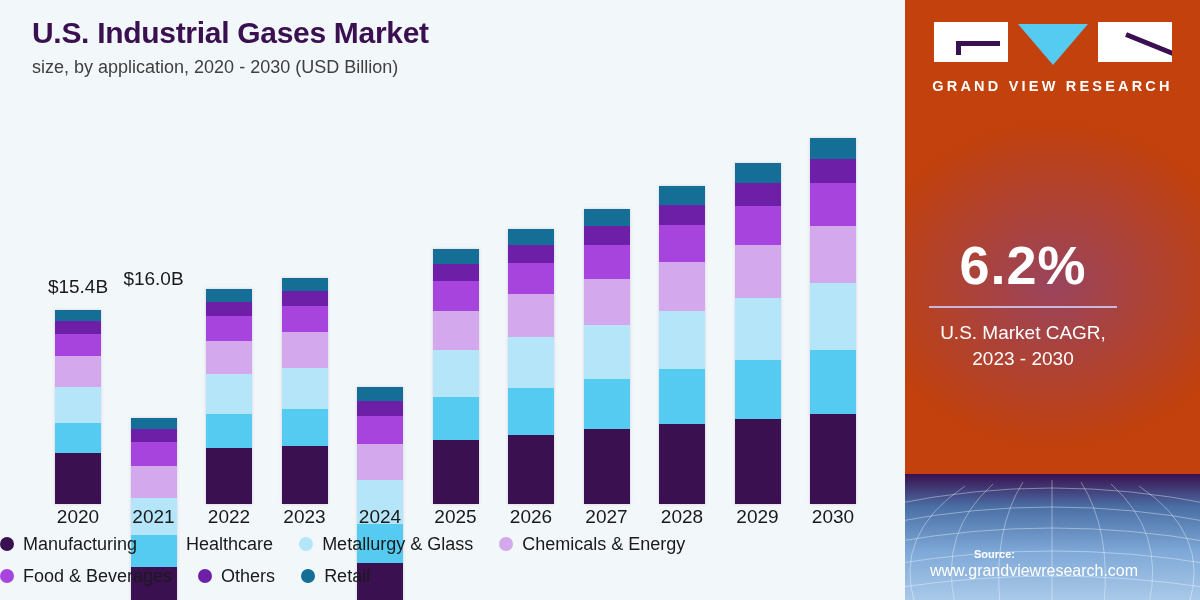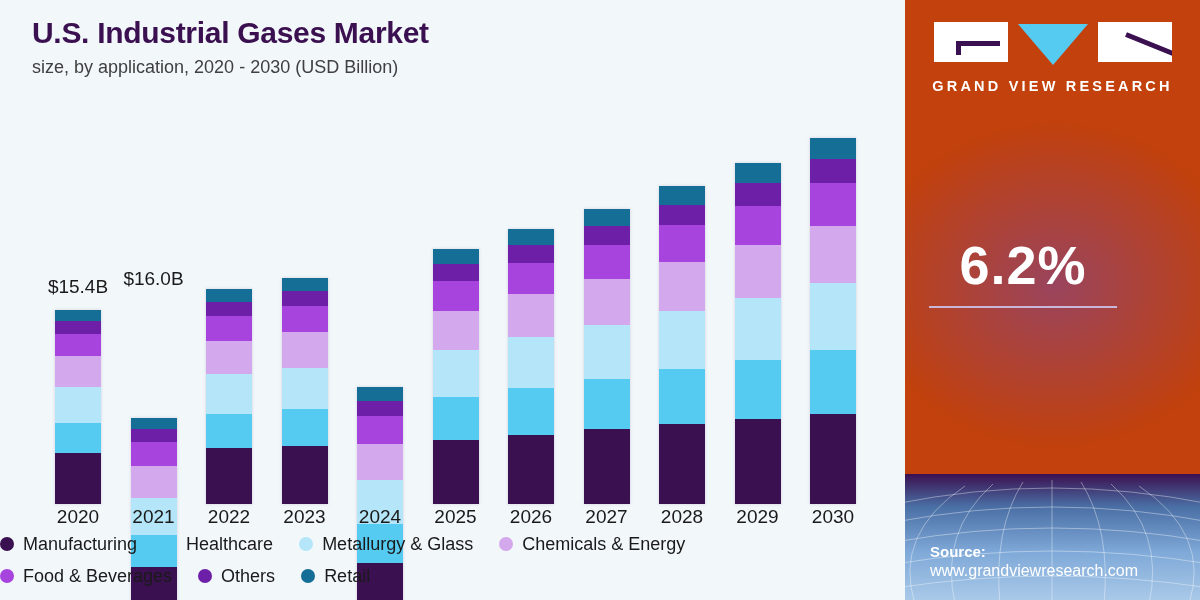--- a/index.html
+++ b/index.html
@@ -68,21 +68,21 @@
 
   #cagr-block{position:absolute;left:0;top:238px;width:236px;text-align:center;}
   #cagr-value{font-size:54px;font-weight:bold;color:#ffffff;line-height:1;letter-spacing:1px;}
   #cagr-rule{width:188px;height:2px;background:#c9b6d8;margin:14px auto 12px auto;}
   #cagr-caption{font-size:19px;color:#ffffff;line-height:1.35;}
 
   #globe{position:absolute;left:0;bottom:0;width:295px;height:126px;overflow:hidden;
          background:linear-gradient(180deg,#3b1050 0%,#4a6fa5 26%,#7fa9d8 62%,#a9c9e8 100%);}
   #globe svg{position:absolute;left:0;bottom:0;}
   #source-block{position:absolute;left:25px;bottom:18px;z-index:3;}
-  #source-label{font-size:15px;font-weight:bold;color:#ffffff;line-height:1.3;}
+  #source-label{font-size:11px;font-weight:bold;color:#ffffff;line-height:1.3;margin-left:44px;}
   #source-url{font-size:16px;color:#ffffff;line-height:1.3;}
 </style>
 </head>
 <body>
 
 <div id="root">
 
   <div id="chart-panel">
 
     <div id="title-block">
@@ -280,20 +280,24 @@
         <div class="logo-box" id="logo-r">
           <span class="r-slash"></span>
         </div>
       </div>
       <div id="logo-wordmark">GRAND VIEW RESEARCH</div>
     </div>
 
     <div id="cagr-block">
       <div id="cagr-value">6.2%</div>
       <div id="cagr-rule"></div>
+      <div id="cagr-caption">
+        <div>U.S. Market CAGR,</div>
+        <div>2023 - 2030</div>
+      </div>
     </div>
 
     <div id="globe">
       <svg width="295" height="126" viewBox="0 0 295 126" aria-hidden="true">
         <g stroke="#ffffff" stroke-opacity="0.38" fill="none" stroke-width="1">
           <path d="M-10,30 Q147,-2 305,30"></path>
           <path d="M-10,48 Q147,18 305,48"></path>
           <path d="M-10,68 Q147,40 305,68"></path>
           <path d="M-10,90 Q147,64 305,90"></path>
           <path d="M-10,114 Q147,90 305,114"></path>

